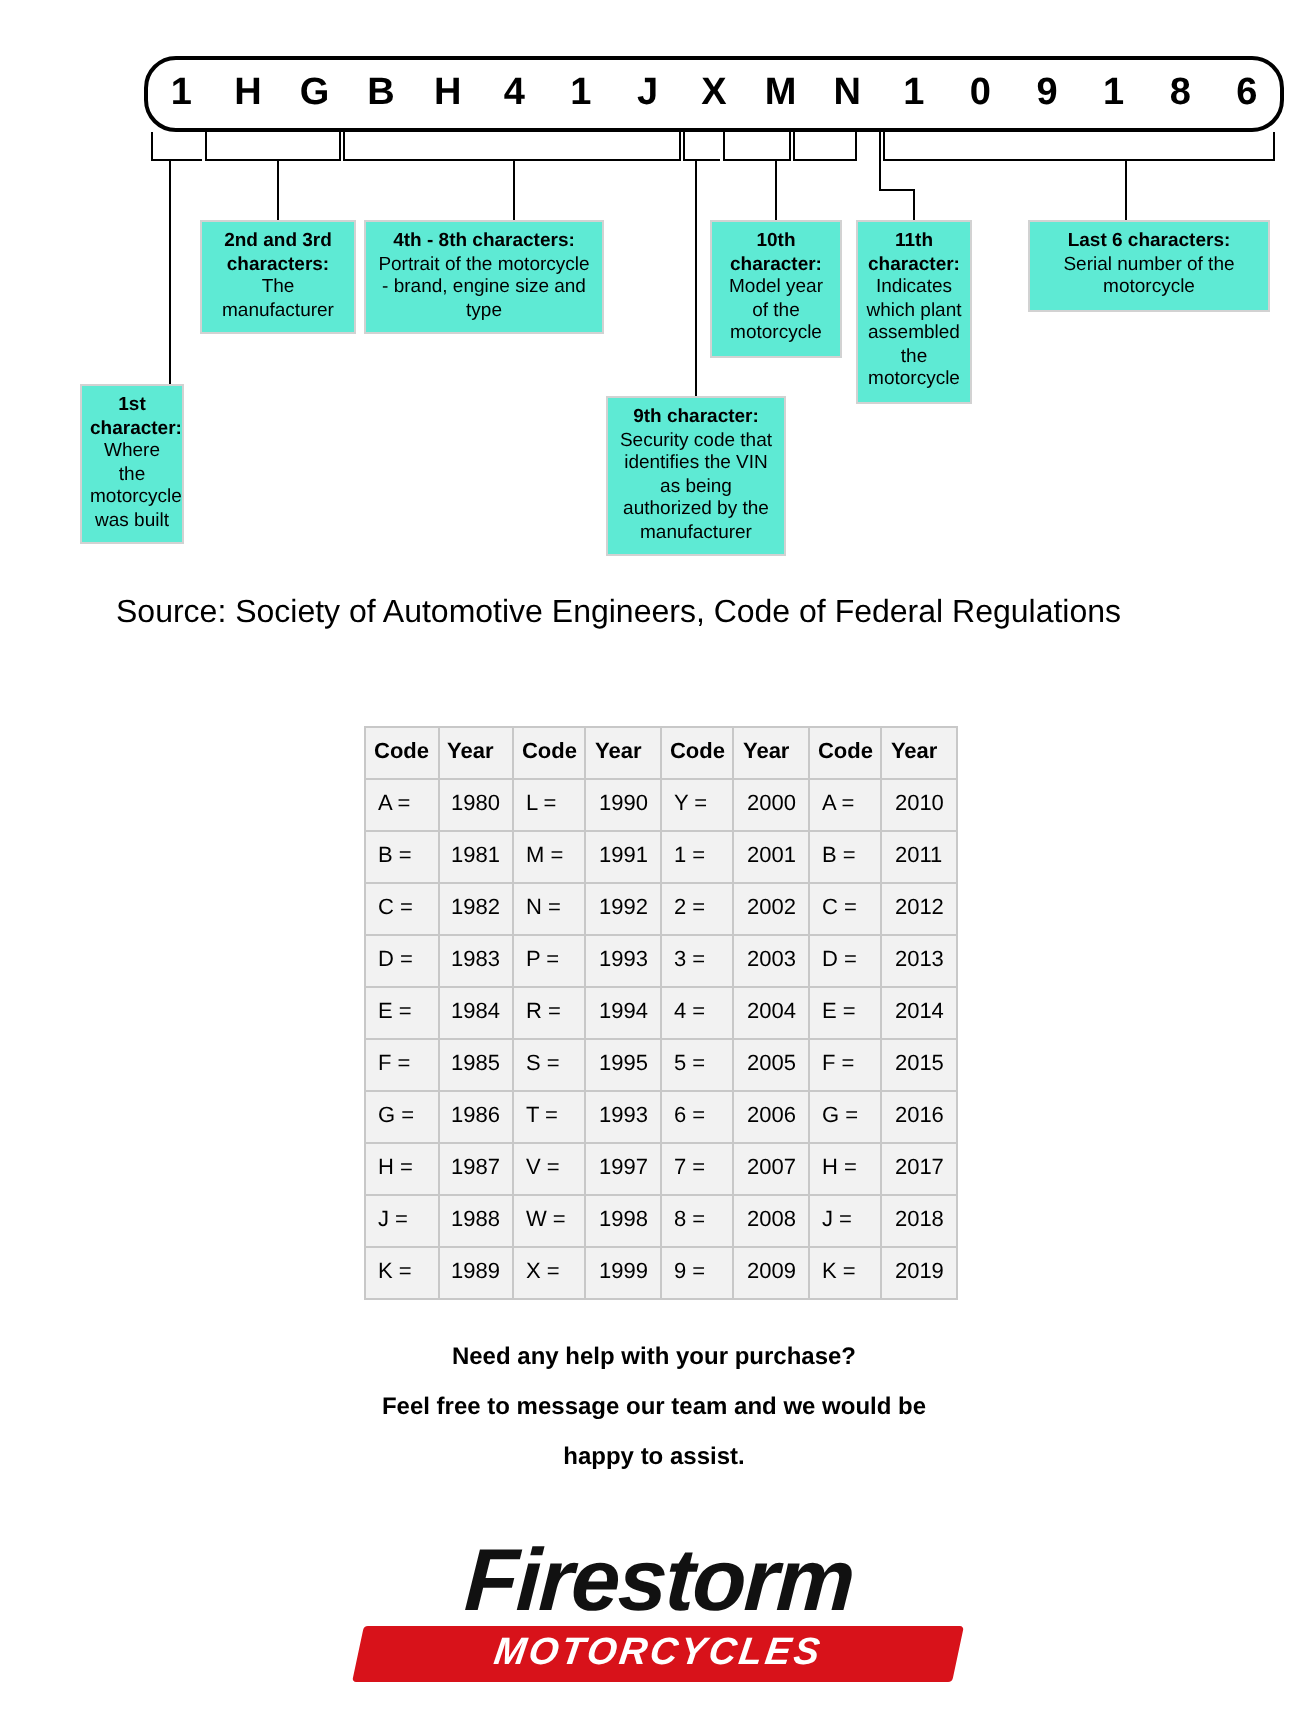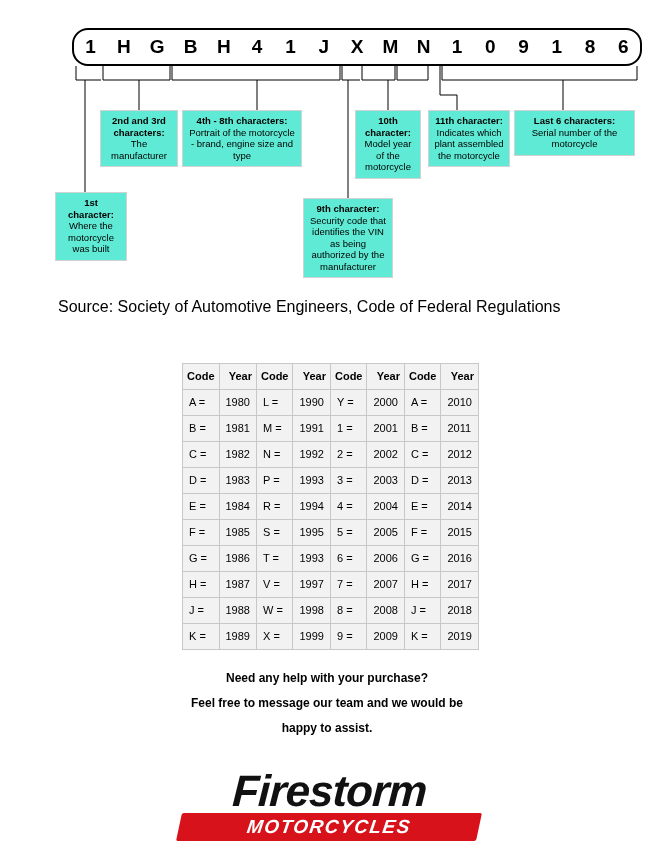--- a/index.html
+++ b/index.html
@@ -56,26 +56,26 @@
     font-size: 9.5px;
     line-height: 11.5px;
     text-align: center;
     color: #000;
   }
   .callout b {
     font-weight: bold;
     display: block;
   }
 
-  #co-1st   { left: 55px;  top: 192px; width: 72px; }
+  #co-1st   { left: 40px;  top: 192px; width: 52px; }
   #co-23    { left: 100px; top: 110px; width: 78px; }
   #co-48    { left: 182px; top: 110px; width: 120px; }
   #co-9th   { left: 303px; top: 198px; width: 90px; }
   #co-10th  { left: 355px; top: 110px; width: 66px; }
-  #co-11th  { left: 428px; top: 110px; width: 82px; }
+  #co-11th  { left: 428px; top: 110px; width: 58px; }
   #co-last6 { left: 514px; top: 110px; width: 121px; }
 
   
   #source {
     position: absolute;
     left: 58px;
     top: 298px;
     font-size: 16px;
     color: #000;
     white-space: nowrap;
@@ -93,21 +93,21 @@
   #year-table th, #year-table td {
     border: 1px solid #c8c8c8;
     padding: 3px 6px 4px 6px;
     height: 26px;
     text-align: left;
     font-weight: normal;
     white-space: nowrap;
   }
   #year-table th {
     font-weight: bold;
-    text-align: right;
+    text-align: left;
     font-size: 11px;
     padding: 3px 4px 4px 4px;
   }
   #year-table td.code { min-width: 28px; }
   #year-table td.year { min-width: 30px; }
 
   
   #help {
     position: absolute;
     left: 0;

